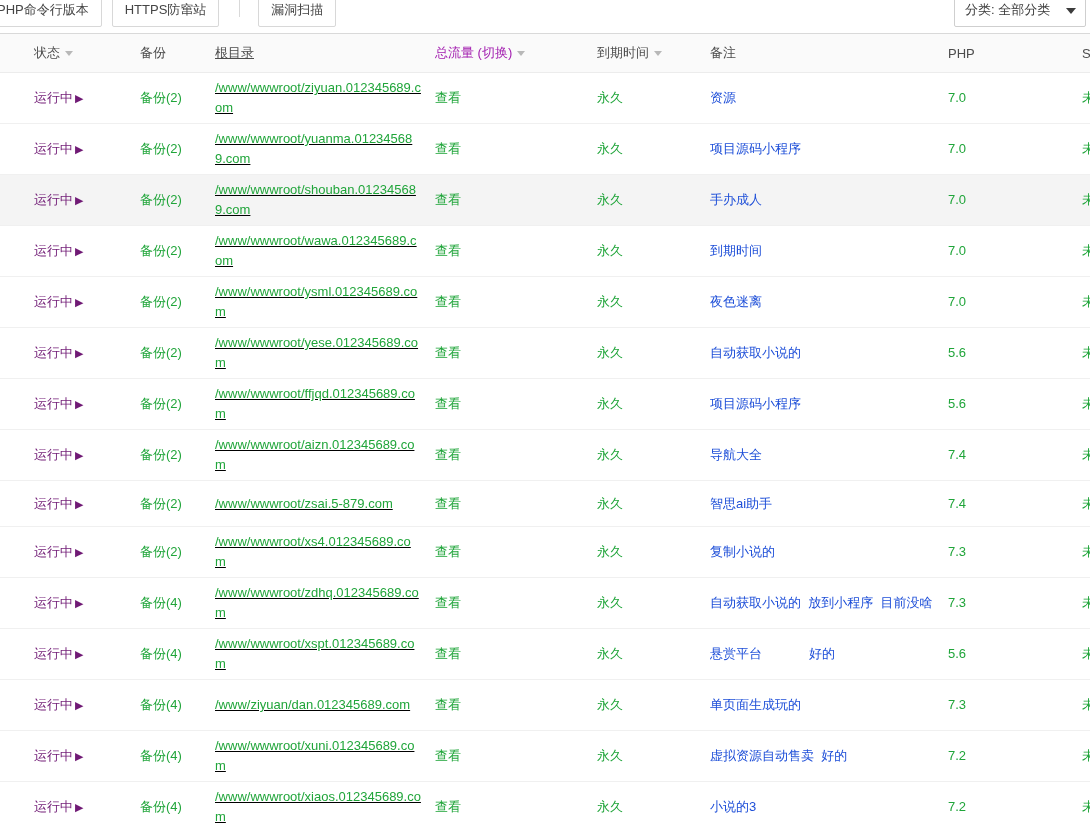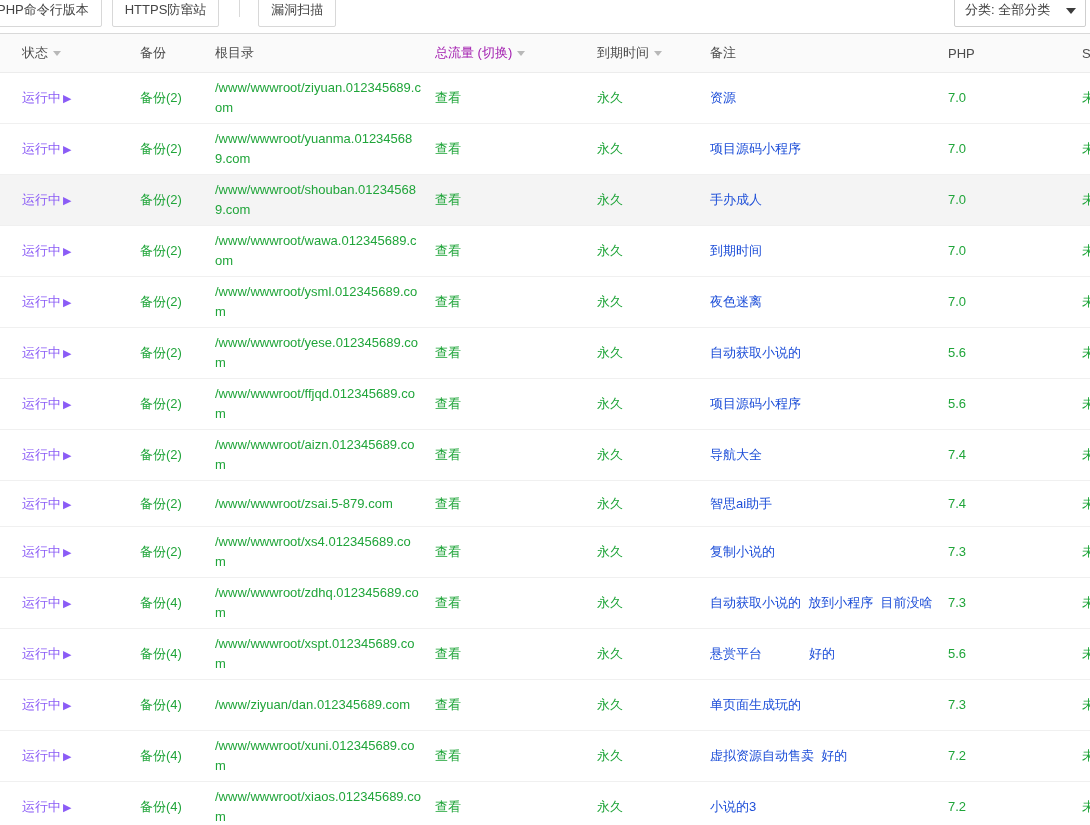--- a/index.html
+++ b/index.html
@@ -37,26 +37,26 @@
 
   .col-status  { width:140px; }
   .col-backup  { width:75px;  }
   .col-root    { width:220px; }
   .col-traffic { width:162px; }
   .col-expire  { width:113px; }
   .col-note    { width:238px; }
   .col-php     { width:134px; }
   .col-ssl     { width:8px;   }
 
-  th.c-status, td.c-status { padding-left:22px;margin-left:40px; }
-  td.c-root, th.c-root { padding-right:14px; }
+  th.c-status, td.c-status { padding-left:34px;margin-left:40px; }
+  td.c-root, th.c-root { padding-right:14px;text-decoration:underline; }
   td.c-ssl, th.c-ssl { white-space:nowrap; }
   a.glink { color:#20a53a; text-decoration:none; cursor:pointer; }
   .sort-caret { display:inline-block; width:0; height:0; border-left:4px solid transparent; border-right:4px solid transparent; border-top:5px solid #b8b8b8; margin-left:5px; vertical-align:1px; }
-  .status-text { color:#8b5cf6; cursor:pointer; white-space:nowrap; }
+  .status-text { color:#701a75; cursor:pointer; white-space:nowrap; }
   .play { font-size:11px; margin-left:2px; }
   td.c-root a { word-break:break-all; display:block; }
   td.c-note { color:#1d4ed8; white-space:pre-wrap; cursor:pointer; }
   th.green-head { color:#a21caf; }
 </style>
 </head>
 <body>
 
 <div class="page">
 

